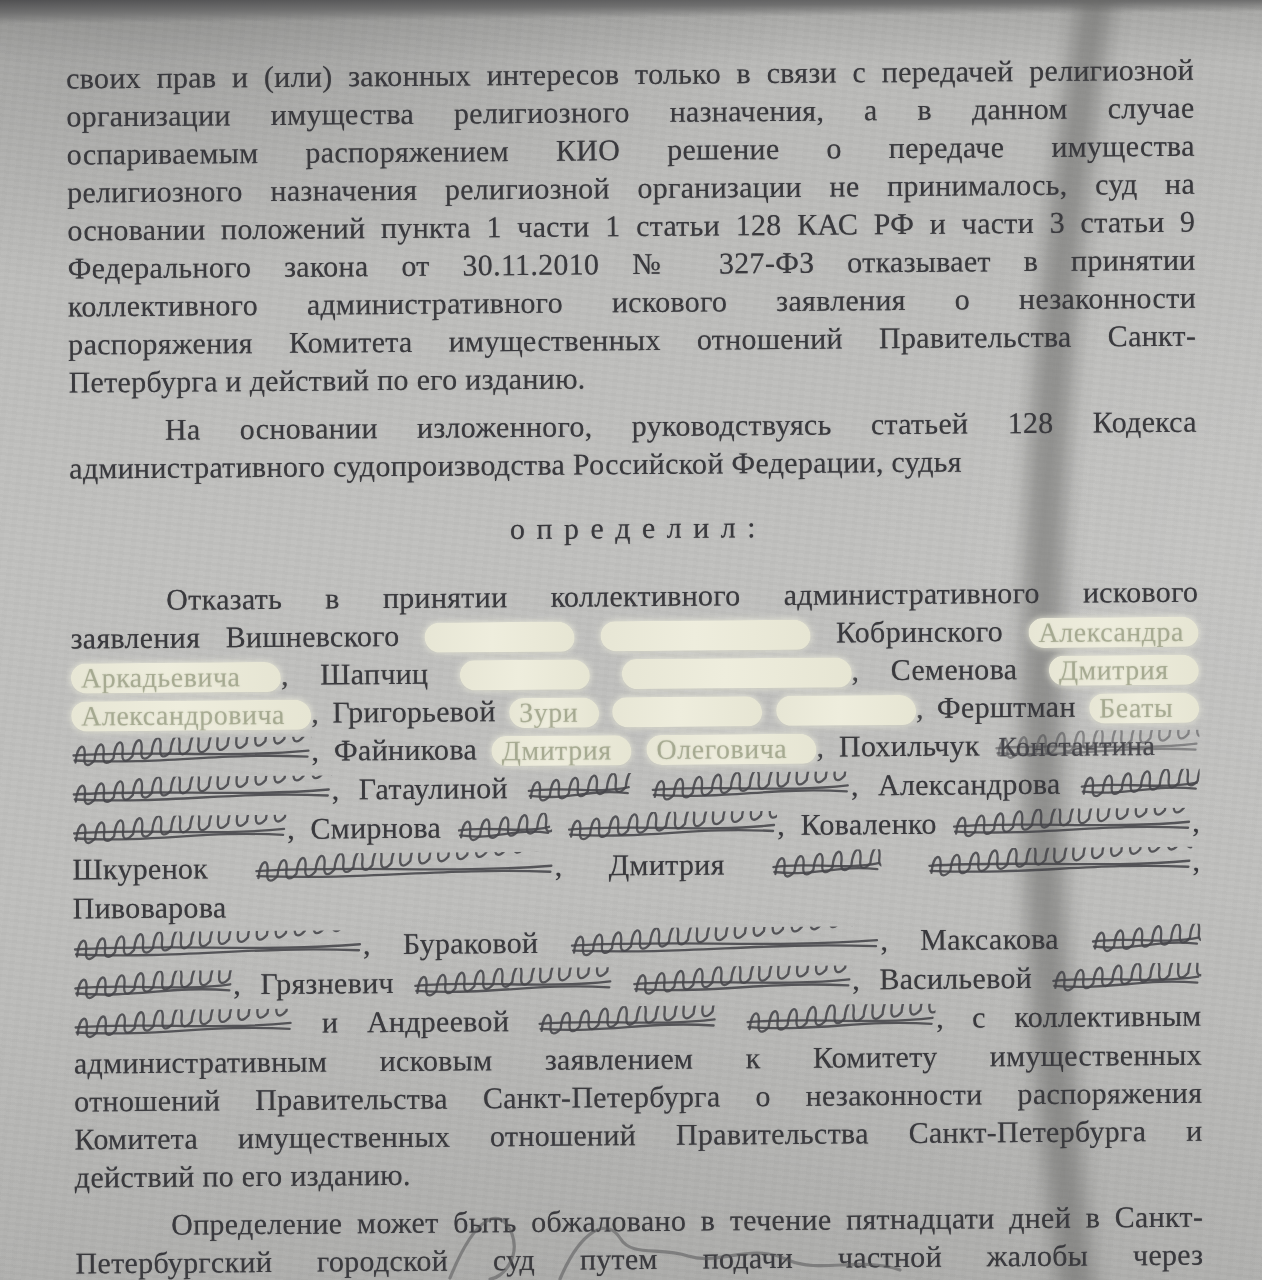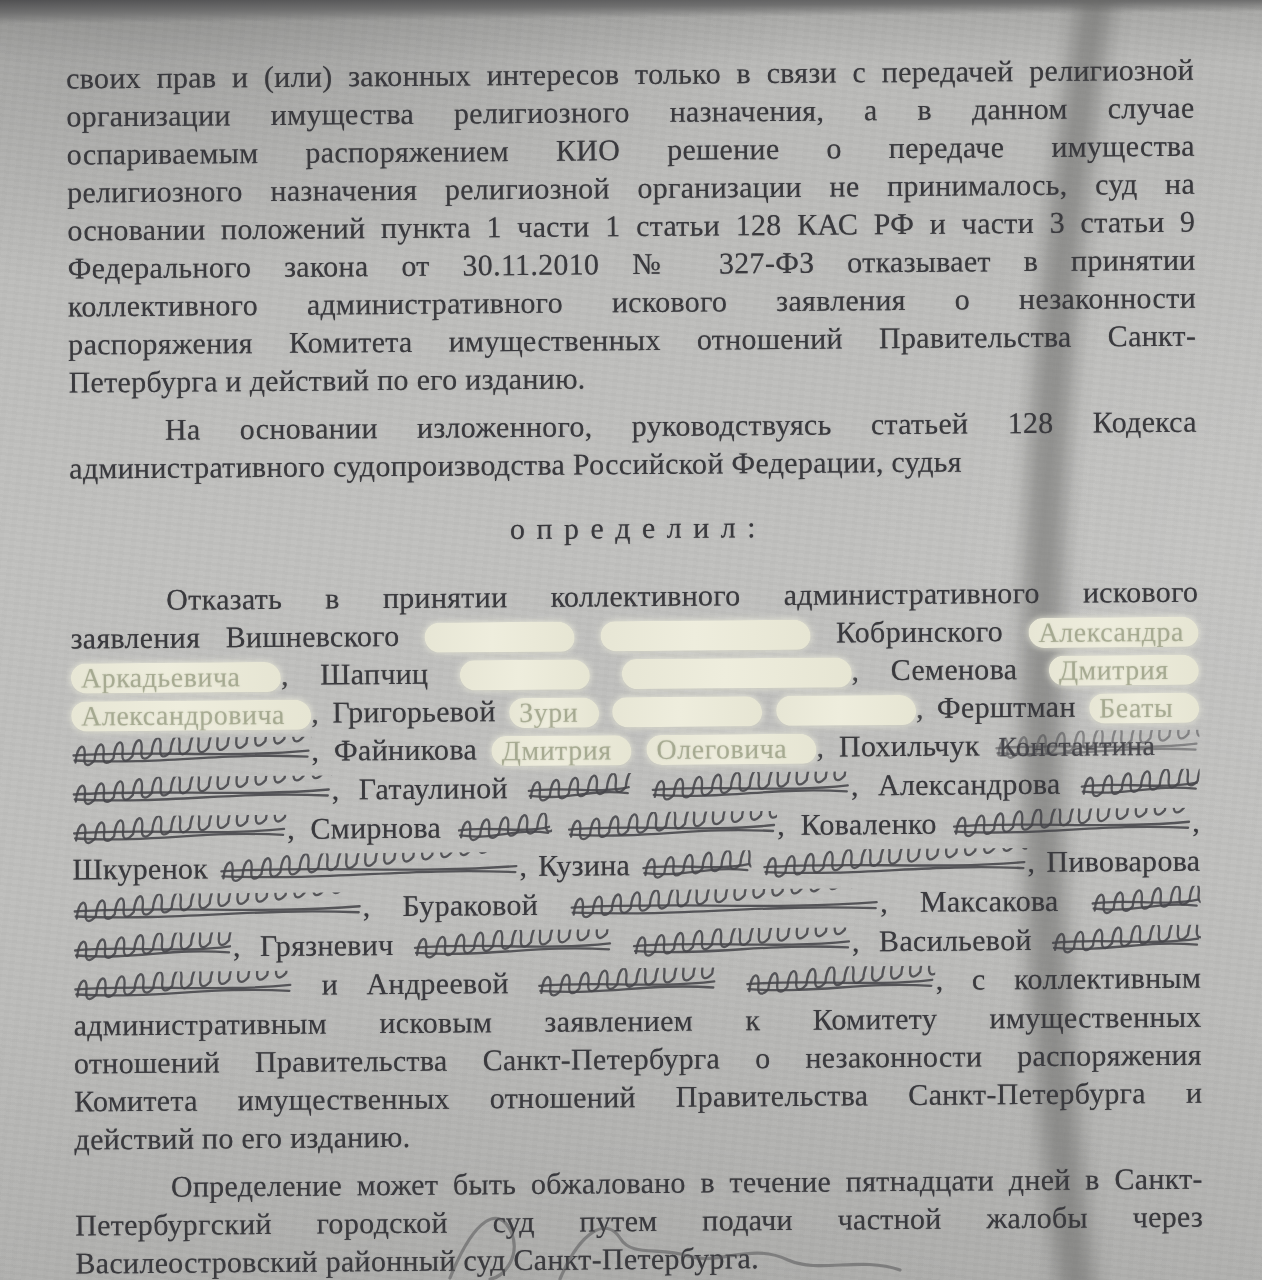--- a/index.html
+++ b/index.html
@@ -134,21 +134,21 @@
               <path d="M3 22 C 84 27, 126 15, 206 20" fill="none" stroke="#45454a" stroke-width="2.3" stroke-linecap="round" opacity="0.88"></path>
             </svg></span><span class="tx">, Коваленко</span> <span class="scribble" style="width: 240px;"><svg width="240" height="34" viewBox="0 0 240 34">
               <path d="M4 24 c2 -19, 11 -21, 9 -5 c-1 9, 4 10, 10 3 c2 -19, 11 -21, 9 -5 c-1 9, 4 10, 10 3 c2 -19, 11 -21, 9 -5 c-1 9, 4 10, 10 3 c2 -19, 11 -21, 9 -5 c-1 9, 4 10, 10 3 c2 -19, 11 -21, 9 -5 c-1 9, 4 10, 10 3 c2 -19, 11 -21, 9 -5 c-1 9, 4 10, 10 3 c2 -19, 11 -21, 9 -5 c-1 9, 4 10, 10 3 c2 -19, 11 -21, 9 -5 c-1 9, 4 10, 10 3 c2 -19, 11 -21, 9 -5 c-1 9, 4 10, 10 3 c2 -19, 11 -21, 9 -5 c-1 9, 4 10, 10 3 c2 -19, 11 -21, 9 -5 c-1 9, 4 10, 10 3 c2 -19, 11 -21, 9 -5 c-1 9, 4 10, 10 3 c2 -19, 11 -21, 9 -5 c-1 9, 4 10, 10 3 c2 -19, 11 -21, 9 -5 c-1 9, 4 10, 10 3 c2 -19, 11 -21, 9 -5 c-1 9, 4 10, 10 3 c2 -19, 11 -21, 9 -5 c-1 9, 4 10, 10 3 c2 -19, 11 -21, 9 -5 c-1 9, 4 10, 10 3 c2 -19, 11 -21, 9 -5 c-1 9, 4 10, 10 3 " fill="none" stroke="#45454a" stroke-width="2.3" stroke-linecap="round" opacity="0.88"></path>
               <path d="M2 17 C 79.2 12, 158.4 21, 237 14" fill="none" stroke="#45454a" stroke-width="2.3" stroke-linecap="round" opacity="0.88"></path>
               <path d="M3 22 C 96 27, 144 15, 236 20" fill="none" stroke="#45454a" stroke-width="2.3" stroke-linecap="round" opacity="0.88"></path>
             </svg></span><span class="tx">,</span></div>
         <div class="line j"><span class="tx">Шкуренок</span> <span class="scribble" style="width: 300px;"><svg width="300" height="34" viewBox="0 0 300 34">
               <path d="M4 24 c2 -19, 11 -21, 9 -5 c-1 9, 4 10, 10 3 c2 -19, 11 -21, 9 -5 c-1 9, 4 10, 10 3 c2 -19, 11 -21, 9 -5 c-1 9, 4 10, 10 3 c2 -19, 11 -21, 9 -5 c-1 9, 4 10, 10 3 c2 -19, 11 -21, 9 -5 c-1 9, 4 10, 10 3 c2 -19, 11 -21, 9 -5 c-1 9, 4 10, 10 3 c2 -19, 11 -21, 9 -5 c-1 9, 4 10, 10 3 c2 -19, 11 -21, 9 -5 c-1 9, 4 10, 10 3 c2 -19, 11 -21, 9 -5 c-1 9, 4 10, 10 3 c2 -19, 11 -21, 9 -5 c-1 9, 4 10, 10 3 c2 -19, 11 -21, 9 -5 c-1 9, 4 10, 10 3 c2 -19, 11 -21, 9 -5 c-1 9, 4 10, 10 3 c2 -19, 11 -21, 9 -5 c-1 9, 4 10, 10 3 c2 -19, 11 -21, 9 -5 c-1 9, 4 10, 10 3 c2 -19, 11 -21, 9 -5 c-1 9, 4 10, 10 3 c2 -19, 11 -21, 9 -5 c-1 9, 4 10, 10 3 c2 -19, 11 -21, 9 -5 c-1 9, 4 10, 10 3 c2 -19, 11 -21, 9 -5 c-1 9, 4 10, 10 3 c2 -19, 11 -21, 9 -5 c-1 9, 4 10, 10 3 c2 -19, 11 -21, 9 -5 c-1 9, 4 10, 10 3 c2 -19, 11 -21, 9 -5 c-1 9, 4 10, 10 3 c2 -19, 11 -21, 9 -5 c-1 9, 4 10, 10 3 " fill="none" stroke="#45454a" stroke-width="2.3" stroke-linecap="round" opacity="0.88"></path>
               <path d="M2 17 C 99 12, 198 21, 297 14" fill="none" stroke="#45454a" stroke-width="2.3" stroke-linecap="round" opacity="0.88"></path>
               <path d="M3 22 C 120 27, 180 15, 296 20" fill="none" stroke="#45454a" stroke-width="2.3" stroke-linecap="round" opacity="0.88"></path>
-            </svg></span><span class="tx">, Кузина</span> <span class="scribble" style="width: 110px;"><svg width="110" height="34" viewBox="0 0 110 34">
+            </svg></span><span class="tx">, Дмитрия</span> <span class="scribble" style="width: 110px;"><svg width="110" height="34" viewBox="0 0 110 34">
               <path d="M4 24 c2 -19, 11 -21, 9 -5 c-1 9, 4 10, 10 3 c2 -19, 11 -21, 9 -5 c-1 9, 4 10, 10 3 c2 -19, 11 -21, 9 -5 c-1 9, 4 10, 10 3 c2 -19, 11 -21, 9 -5 c-1 9, 4 10, 10 3 c2 -19, 11 -21, 9 -5 c-1 9, 4 10, 10 3 c2 -19, 11 -21, 9 -5 c-1 9, 4 10, 10 3 c2 -19, 11 -21, 9 -5 c-1 9, 4 10, 10 3 c2 -19, 11 -21, 9 -5 c-1 9, 4 10, 10 3 " fill="none" stroke="#45454a" stroke-width="2.3" stroke-linecap="round" opacity="0.88"></path>
               <path d="M2 17 C 36.300000000000004 12, 72.60000000000001 21, 107 14" fill="none" stroke="#45454a" stroke-width="2.3" stroke-linecap="round" opacity="0.88"></path>
               <path d="M3 22 C 44 27, 66 15, 106 20" fill="none" stroke="#45454a" stroke-width="2.3" stroke-linecap="round" opacity="0.88"></path>
             </svg></span> <span class="scribble" style="width: 265px;"><svg width="265" height="34" viewBox="0 0 265 34">
               <path d="M4 24 c2 -19, 11 -21, 9 -5 c-1 9, 4 10, 10 3 c2 -19, 11 -21, 9 -5 c-1 9, 4 10, 10 3 c2 -19, 11 -21, 9 -5 c-1 9, 4 10, 10 3 c2 -19, 11 -21, 9 -5 c-1 9, 4 10, 10 3 c2 -19, 11 -21, 9 -5 c-1 9, 4 10, 10 3 c2 -19, 11 -21, 9 -5 c-1 9, 4 10, 10 3 c2 -19, 11 -21, 9 -5 c-1 9, 4 10, 10 3 c2 -19, 11 -21, 9 -5 c-1 9, 4 10, 10 3 c2 -19, 11 -21, 9 -5 c-1 9, 4 10, 10 3 c2 -19, 11 -21, 9 -5 c-1 9, 4 10, 10 3 c2 -19, 11 -21, 9 -5 c-1 9, 4 10, 10 3 c2 -19, 11 -21, 9 -5 c-1 9, 4 10, 10 3 c2 -19, 11 -21, 9 -5 c-1 9, 4 10, 10 3 c2 -19, 11 -21, 9 -5 c-1 9, 4 10, 10 3 c2 -19, 11 -21, 9 -5 c-1 9, 4 10, 10 3 c2 -19, 11 -21, 9 -5 c-1 9, 4 10, 10 3 c2 -19, 11 -21, 9 -5 c-1 9, 4 10, 10 3 c2 -19, 11 -21, 9 -5 c-1 9, 4 10, 10 3 c2 -19, 11 -21, 9 -5 c-1 9, 4 10, 10 3 " fill="none" stroke="#45454a" stroke-width="2.3" stroke-linecap="round" opacity="0.88"></path>
               <path d="M2 17 C 87.45 12, 174.9 21, 262 14" fill="none" stroke="#45454a" stroke-width="2.3" stroke-linecap="round" opacity="0.88"></path>
               <path d="M3 22 C 106 27, 159 15, 261 20" fill="none" stroke="#45454a" stroke-width="2.3" stroke-linecap="round" opacity="0.88"></path>
             </svg></span><span class="tx">, Пивоварова</span></div>
         <div class="line j"><span class="scribble" style="width: 290px;"><svg width="290" height="34" viewBox="0 0 290 34">
               <path d="M4 24 c2 -19, 11 -21, 9 -5 c-1 9, 4 10, 10 3 c2 -19, 11 -21, 9 -5 c-1 9, 4 10, 10 3 c2 -19, 11 -21, 9 -5 c-1 9, 4 10, 10 3 c2 -19, 11 -21, 9 -5 c-1 9, 4 10, 10 3 c2 -19, 11 -21, 9 -5 c-1 9, 4 10, 10 3 c2 -19, 11 -21, 9 -5 c-1 9, 4 10, 10 3 c2 -19, 11 -21, 9 -5 c-1 9, 4 10, 10 3 c2 -19, 11 -21, 9 -5 c-1 9, 4 10, 10 3 c2 -19, 11 -21, 9 -5 c-1 9, 4 10, 10 3 c2 -19, 11 -21, 9 -5 c-1 9, 4 10, 10 3 c2 -19, 11 -21, 9 -5 c-1 9, 4 10, 10 3 c2 -19, 11 -21, 9 -5 c-1 9, 4 10, 10 3 c2 -19, 11 -21, 9 -5 c-1 9, 4 10, 10 3 c2 -19, 11 -21, 9 -5 c-1 9, 4 10, 10 3 c2 -19, 11 -21, 9 -5 c-1 9, 4 10, 10 3 c2 -19, 11 -21, 9 -5 c-1 9, 4 10, 10 3 c2 -19, 11 -21, 9 -5 c-1 9, 4 10, 10 3 c2 -19, 11 -21, 9 -5 c-1 9, 4 10, 10 3 c2 -19, 11 -21, 9 -5 c-1 9, 4 10, 10 3 c2 -19, 11 -21, 9 -5 c-1 9, 4 10, 10 3 c2 -19, 11 -21, 9 -5 c-1 9, 4 10, 10 3 " fill="none" stroke="#45454a" stroke-width="2.3" stroke-linecap="round" opacity="0.88"></path>

